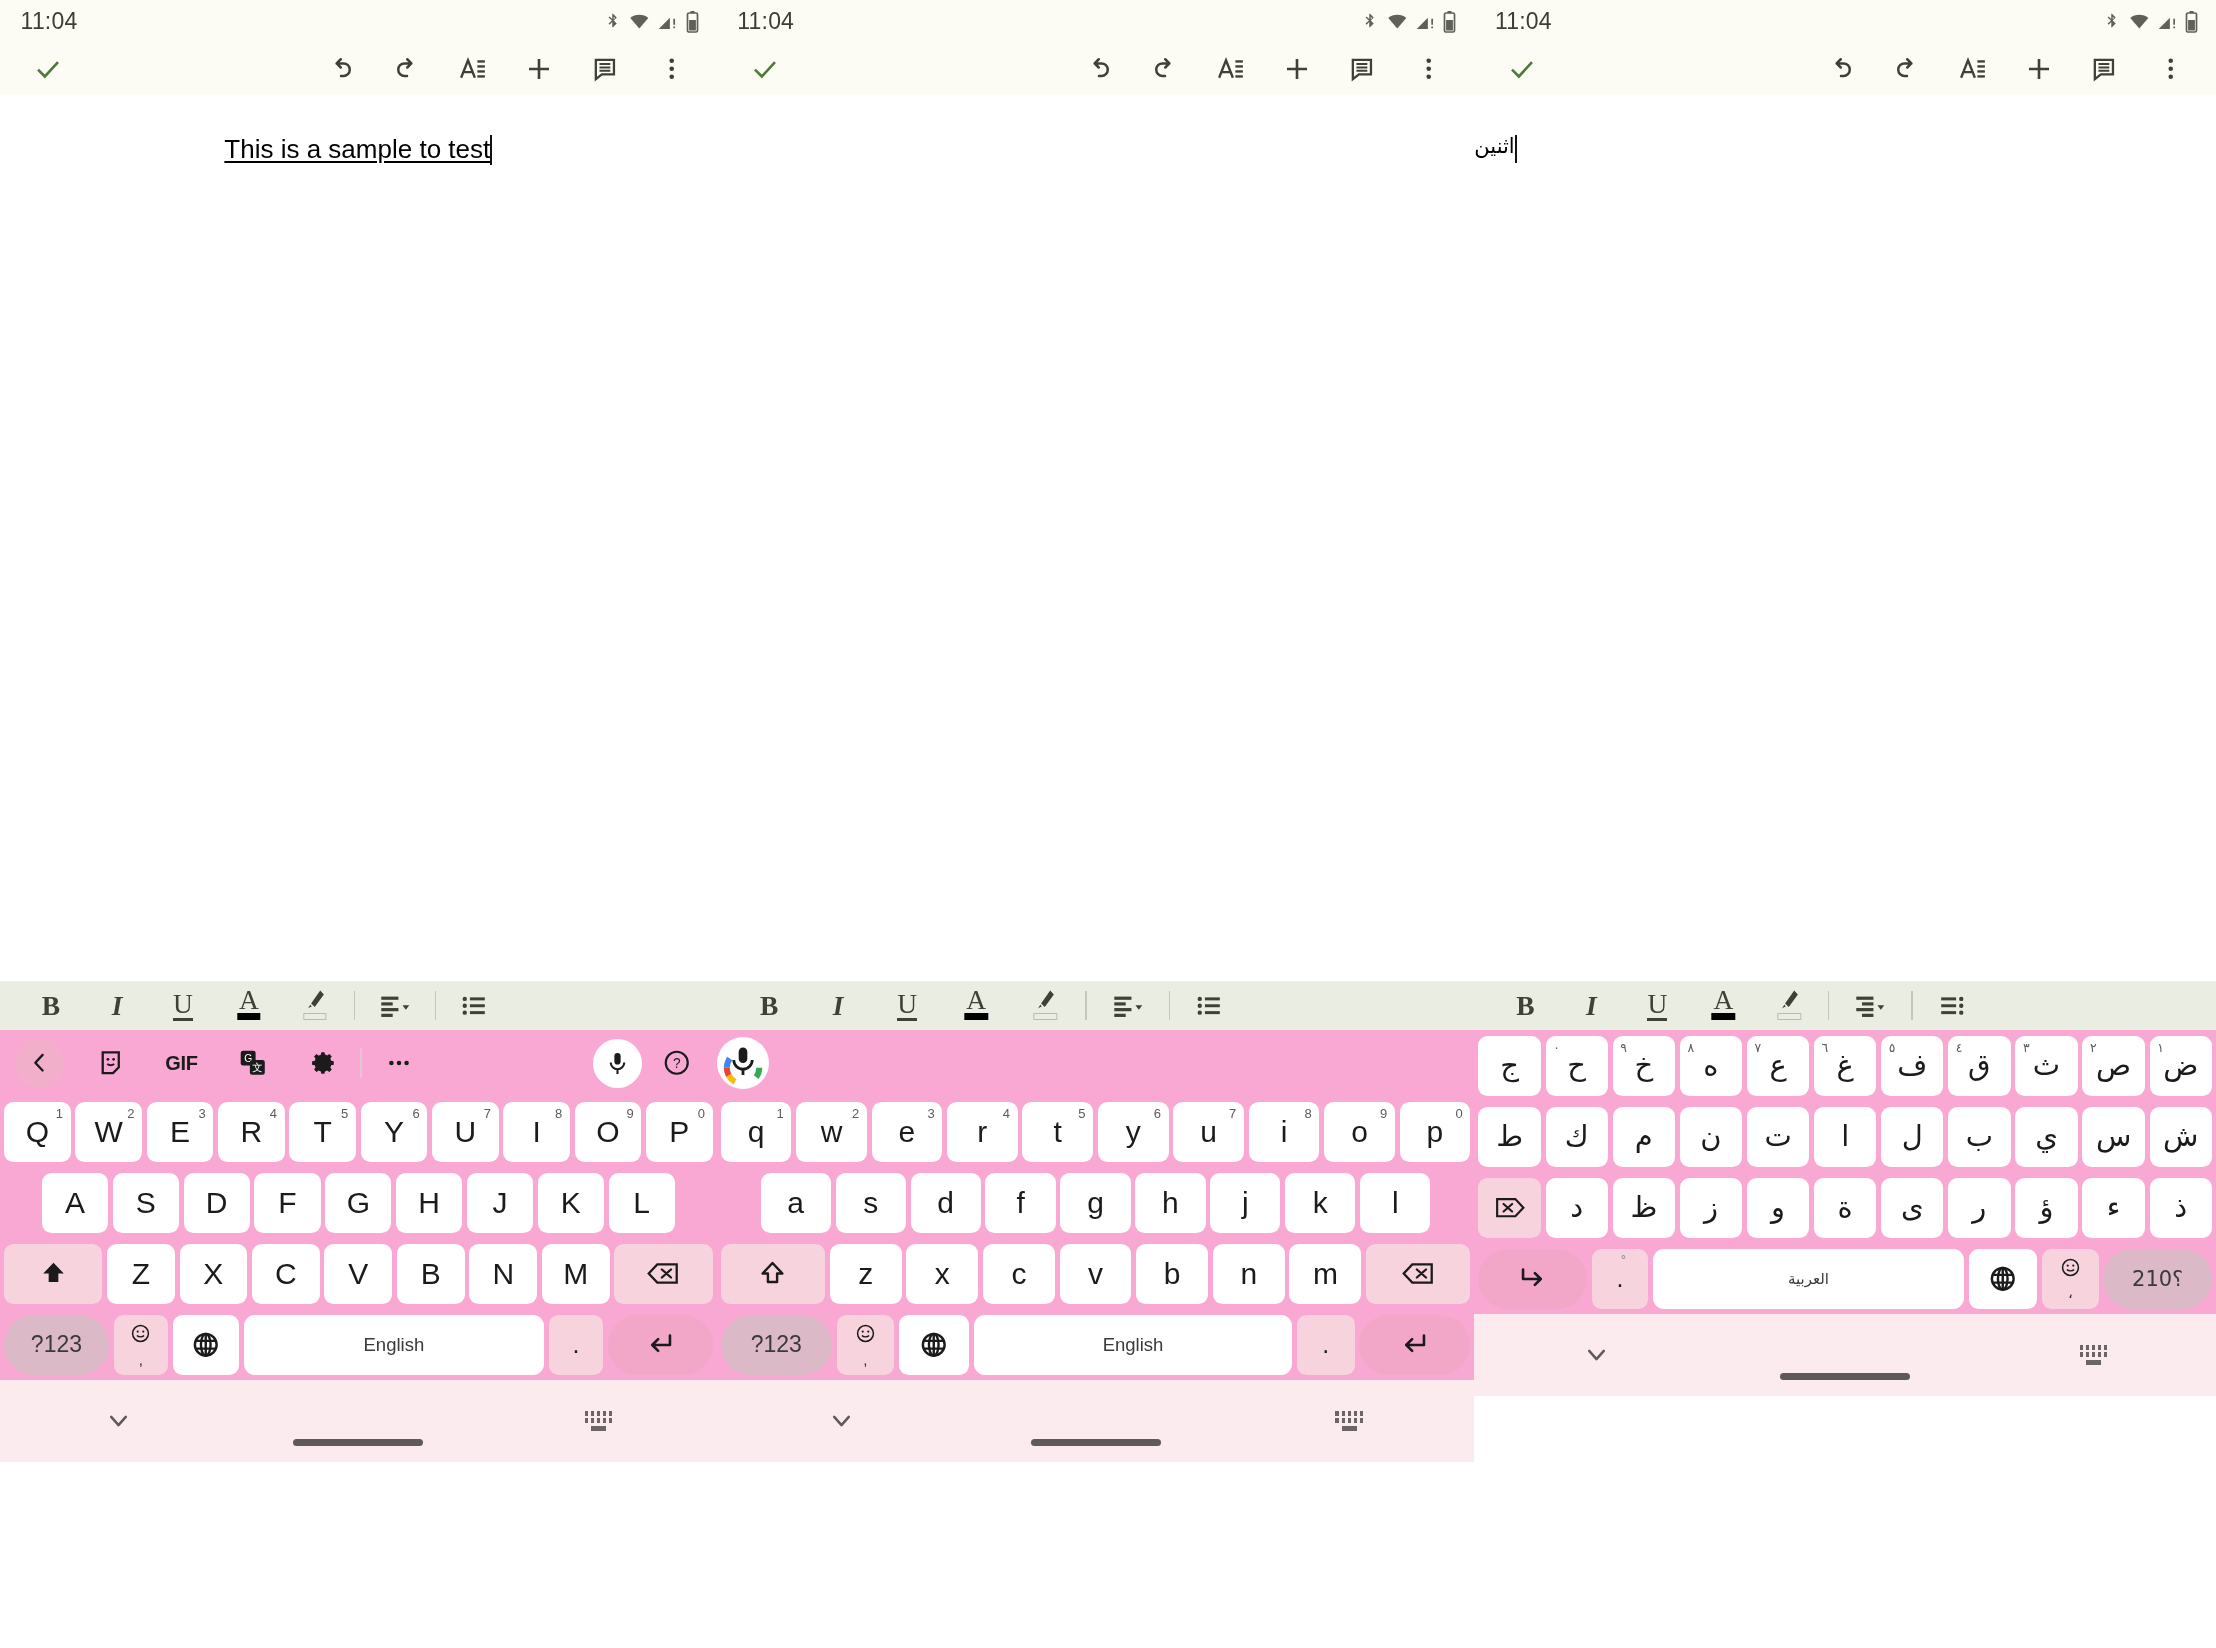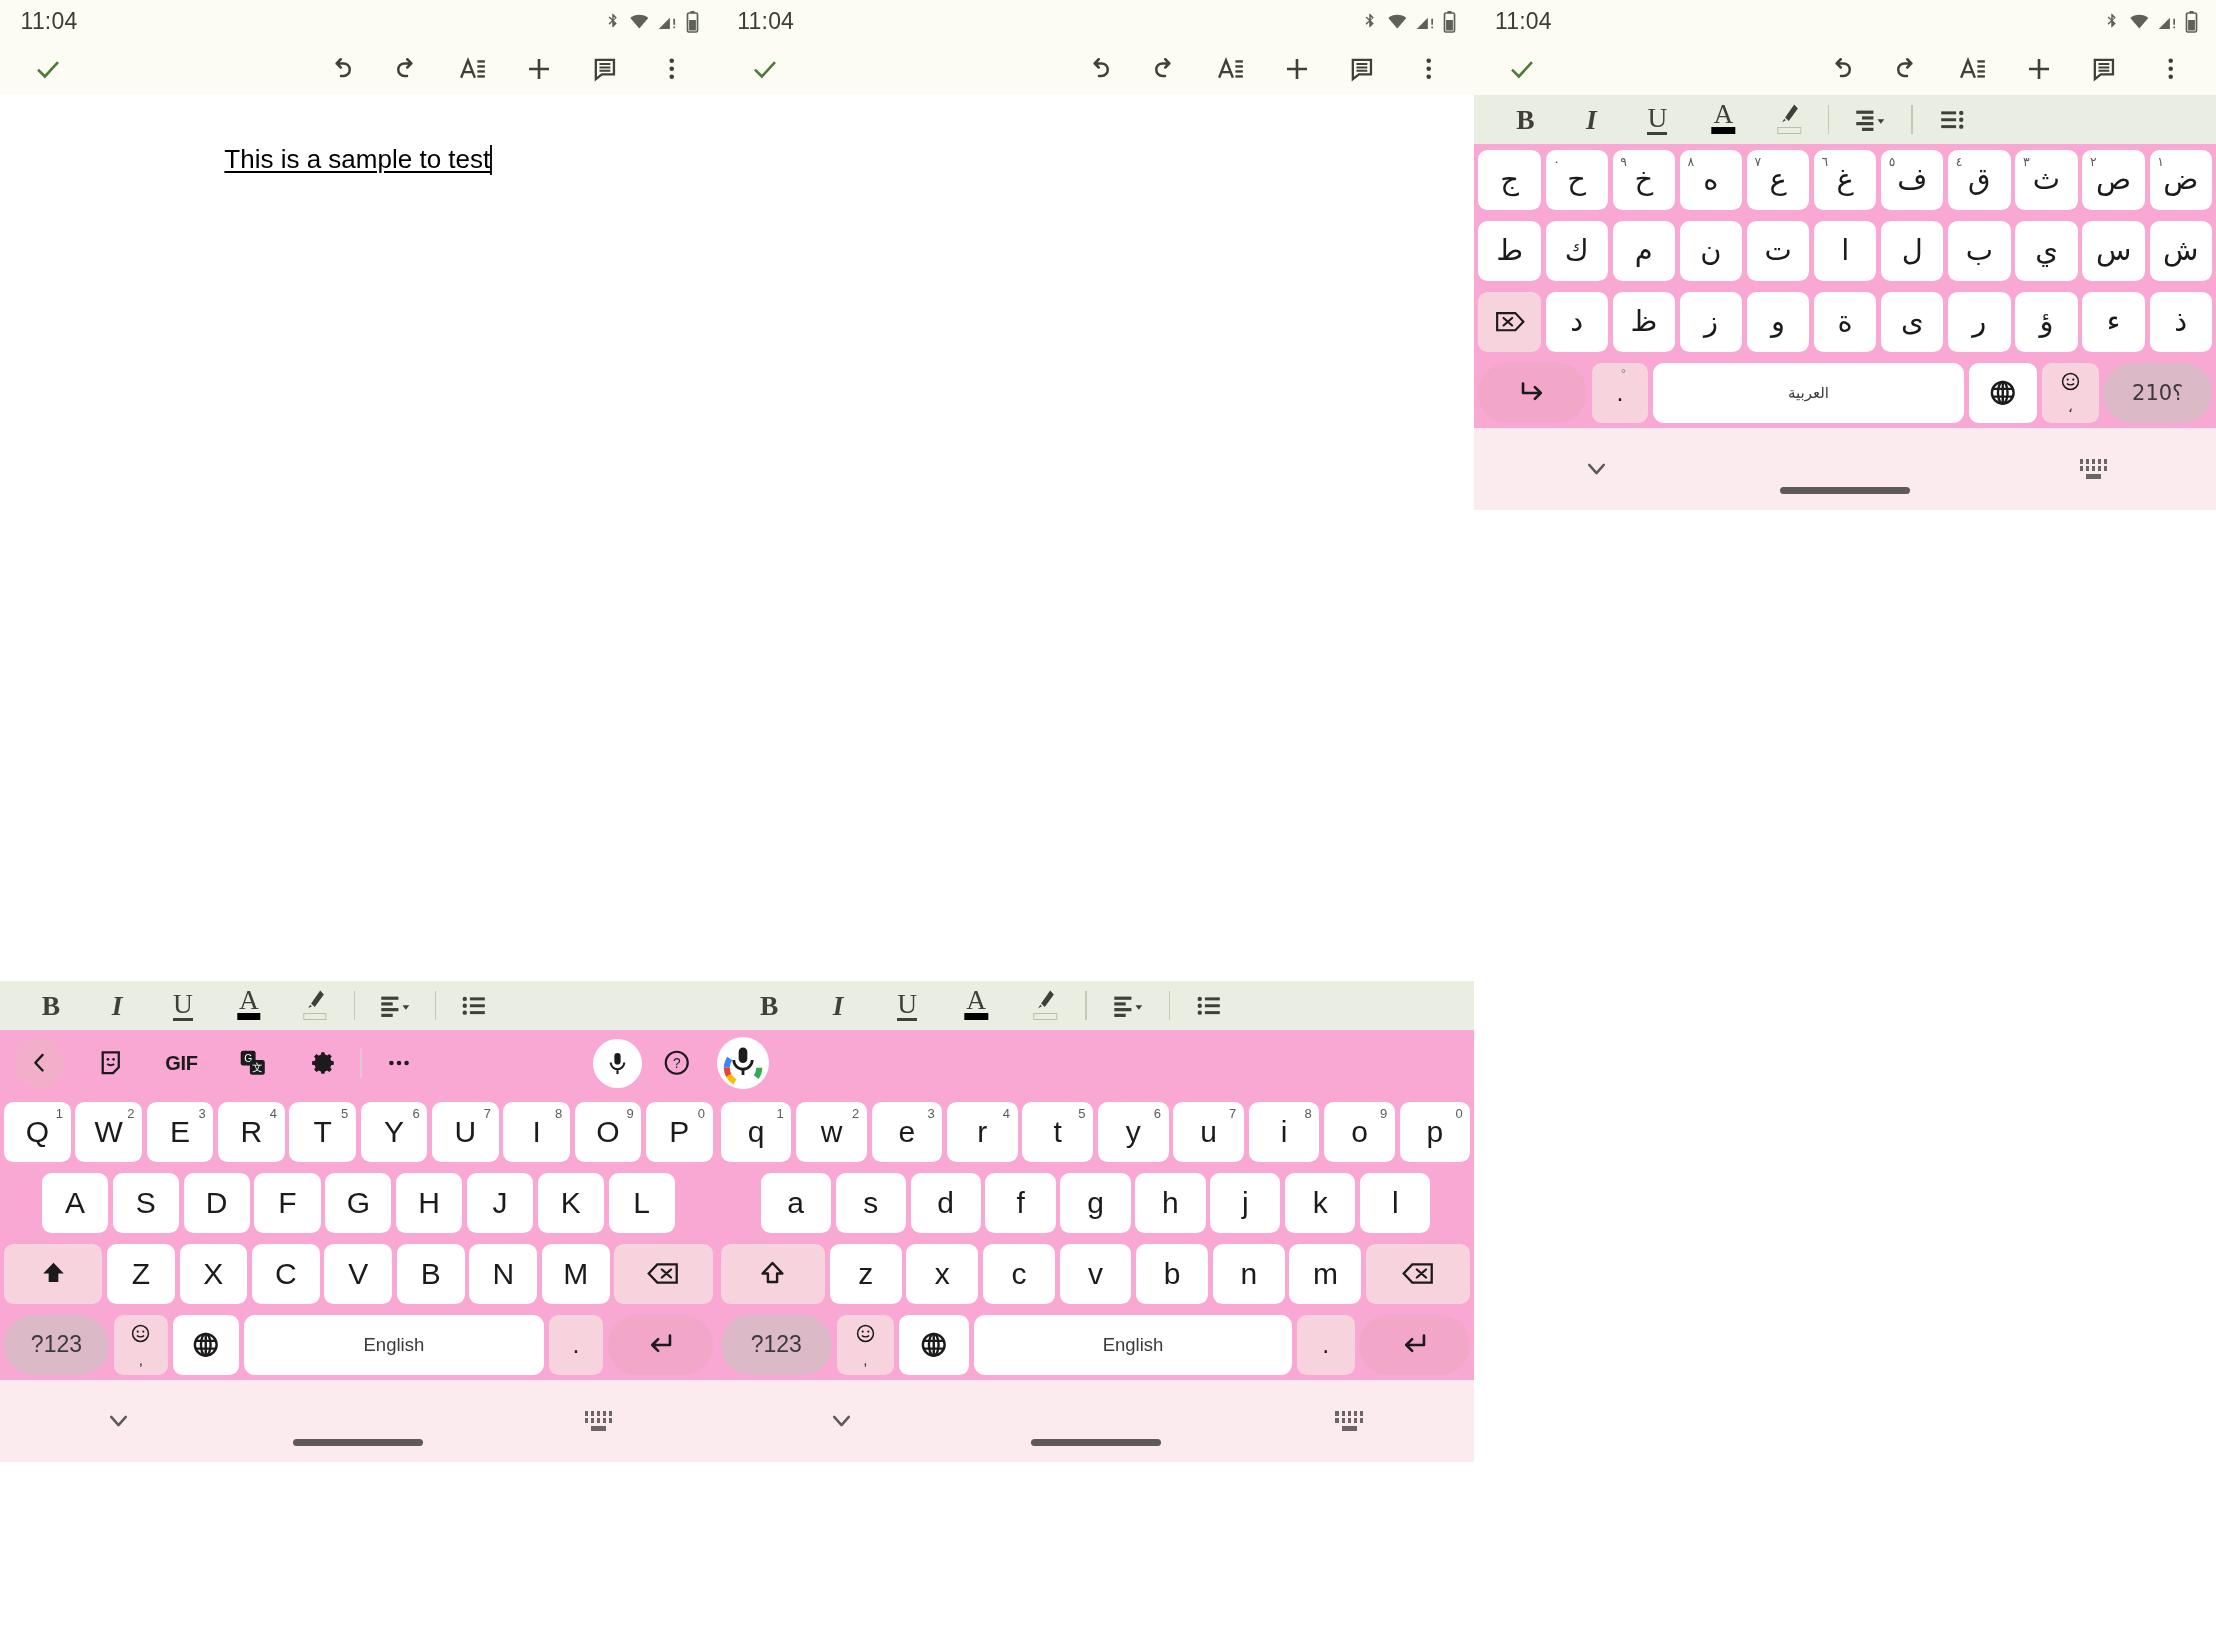--- a/index.html
+++ b/index.html
@@ -33,21 +33,21 @@
   .tb-actions { flex: 1; display: flex; align-items: center; justify-content: flex-end; padding-right: 12.4px; }
   .tb-btn {
     width: 66px; height: 52px;
     display: flex; align-items: center; justify-content: center;
   }
   .tb-btn svg, .tb-check svg { display: block; }
 
   
   .doc { position: relative; background: #ffffff; height: 886px; }
   .doc-line {
-    position: absolute; top: 50px; width: 100%;
+    position: absolute; top: 40px; width: 100%;
     display: flex; align-items: flex-start;
   }
   .doc-line.center { justify-content: center; }
   .doc-line.rtl { justify-content: flex-end; padding-right: 18px; direction: rtl; }
   .doc-text {
     font-size: 26px; color: #000; line-height: 1.1;
     white-space: nowrap; font-family: "Liberation Sans", sans-serif;
   }
   .doc-text.underlined { text-decoration: underline; text-underline-offset: 3.4px; }
   .doc-text.ar { font-size: 21px; font-family: "DejaVu Sans", sans-serif; }
@@ -882,20 +882,26 @@
               <g fill="#3f4138">
                 <circle cx="12" cy="5" r="2"></circle>
                 <circle cx="12" cy="12" r="2"></circle>
                 <circle cx="12" cy="19" r="2"></circle>
               </g>
             </svg>
         </div>
       </div>
     </div>
 
+    <div class="doc">
+      <div class="doc-line rtl">
+        <span class="caret ar"></span>
+          <span class="doc-text ar">اثنين</span>
+      </div>
+    </div>
 
     <div class="fmtbar">
       <div class="fmt-btn" style="width:66px">
         <span style="font-size:27.5px;font-weight:700;color:#3f4138;font-family:'Liberation Serif',serif">B</span>
       </div>
       <div class="fmt-btn" style="width:66px">
         <span style="font-size:27.5px;font-style:italic;font-weight:700;color:#3f4138;font-family:'Liberation Serif',serif">I</span>
       </div>
       <div class="fmt-btn" style="width:66px">
         <span style="font-size:27.5px;color:#3f4138;border-bottom:3.4px solid #3f4138;line-height:1;font-family:'Liberation Serif',serif">U</span>

